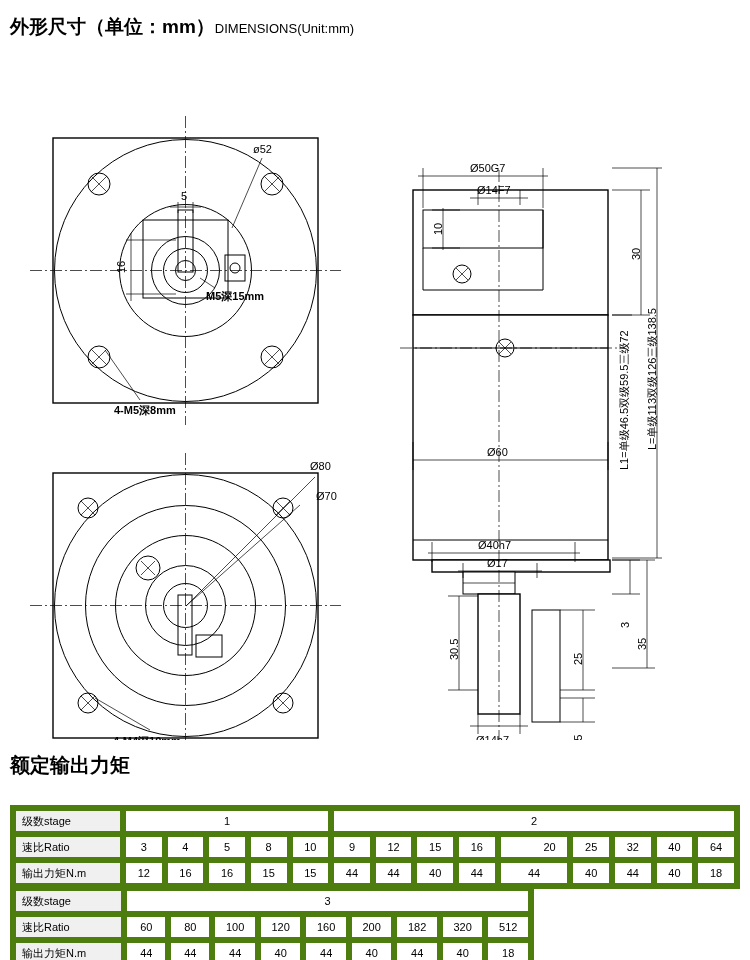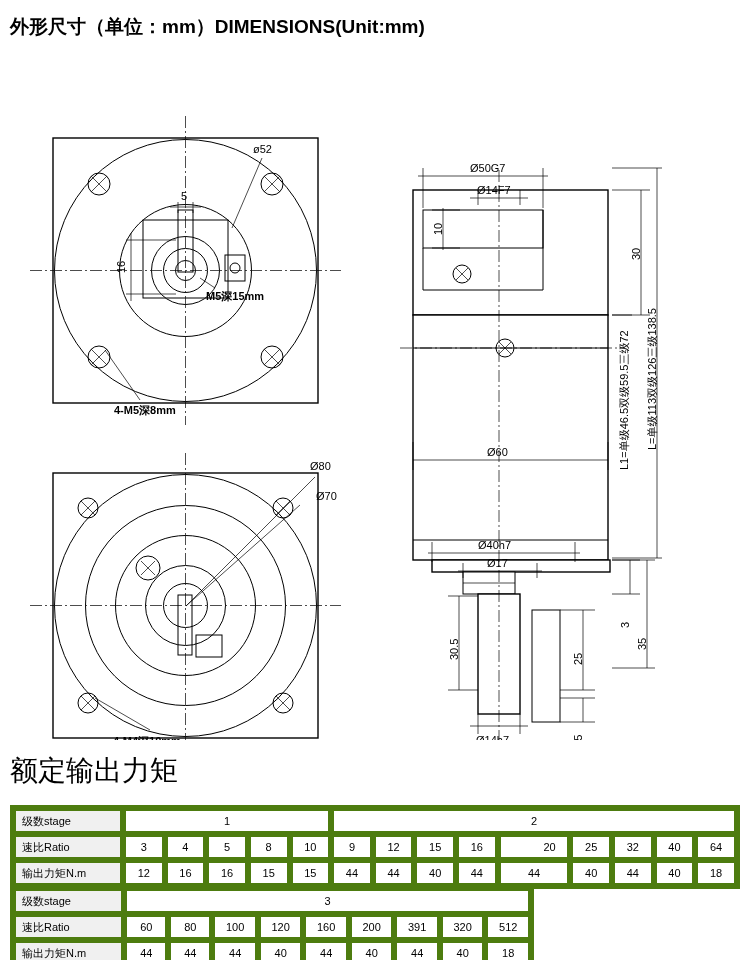--- a/index.html
+++ b/index.html
@@ -4,22 +4,22 @@
 <style>
   html,body{margin:0;padding:0;}
   body{
     width:750px;height:960px;background:#ffffff;
     font-family:"Liberation Sans","DejaVu Sans",sans-serif;
     color:#000;position:relative;overflow:hidden;
   }
   .title-row{position:absolute;left:10px;top:14px;white-space:nowrap;}
   .title-cn{font-size:19px;font-weight:bold;letter-spacing:0px;}
   .title-mm{font-size:19px;font-weight:bold;}
-  .title-en{font-size:19px;font-weight:bold;letter-spacing:0px;}
-  .section-title{position:absolute;left:10px;top:752px;font-size:28px;font-weight:normal;}
+  .title-en{font-size:13px;font-weight:normal;letter-spacing:0px;}
+  .section-title{position:absolute;left:10px;top:752px;font-size:20px;font-weight:bold;}
 
   
   .draw{position:absolute;left:0;top:50px;width:750px;height:690px;}
   svg{display:block;}
   .ln{stroke:#000;fill:none;stroke-width:1;}
   .lnb{stroke:#000;fill:none;stroke-width:1.4;}
   .thin{stroke:#000;fill:none;stroke-width:0.7;}
   .ctr{stroke:#000;fill:none;stroke-width:0.7;stroke-dasharray:12 3 2 3;}
   .fillw{fill:#ffffff;}
   .t{font-family:"Liberation Sans","DejaVu Sans",sans-serif;font-size:11px;fill:#000;}
@@ -292,21 +292,21 @@
         <td colspan="9">3</td>
       </tr>
     <tr>
         <td class="hdr">速比Ratio</td>
         <td style="width: 46px;">60</td>
         <td style="width: 46px;">80</td>
         <td style="width: 46px; border-radius: 7px;">100</td>
         <td style="width: 46px;">120</td>
         <td style="width: 46px;">160</td>
         <td style="width: 46px;">200</td>
-        <td style="width: 46px;">391</td>
+        <td style="width: 46px;">182</td>
         <td style="width: 46px;">320</td>
         <td style="width: 46px;">512</td>
       </tr>
     <tr>
         <td class="hdr">输出力矩N.m</td>
         <td>44</td>
         <td>44</td>
         <td>44</td>
         <td>40</td>
         <td>44</td>

